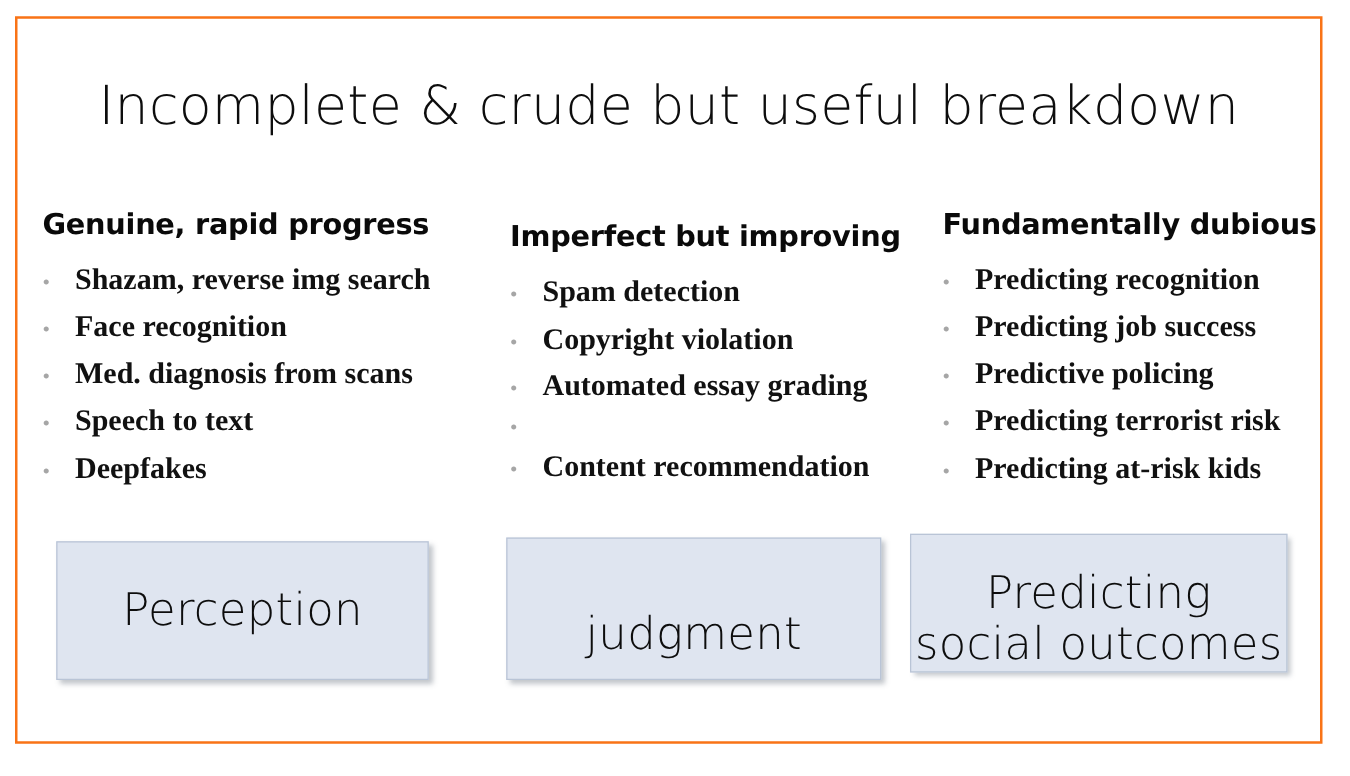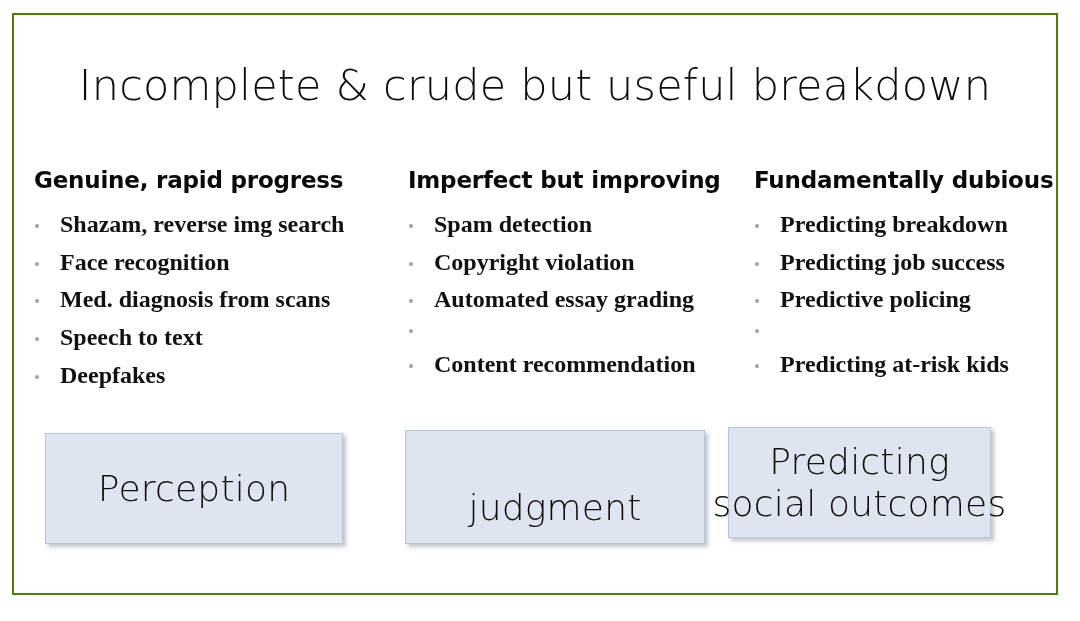--- a/index.html
+++ b/index.html
@@ -14,21 +14,21 @@
     font-family: "Liberation Sans", sans-serif;
     overflow: hidden;
   }
 
   #slide-frame {
     position: absolute;
     left: 12px;
     top: 13px;
     width: 1046px;
     height: 582px;
-    border: 2px solid #4d7c0f;
+    border: 2px solid #f97316;
     box-sizing: border-box;
     background: #ffffff;
   }
 
   #slide-title {
     position: absolute;
     left: 0;
     top: 47px;
     width: 100%;
     text-align: center;
@@ -46,21 +46,21 @@
     left: 10px;
     top: 152px;
     width: 1026px;
     display: flex;
     align-items: flex-start;
   }
   .column {
     box-sizing: border-box;
   }
   .column.col-0 { width: 372px; padding-left: 10px; }
-  .column.col-1 { width: 343px; padding-left: 12px; }
+  .column.col-1 { width: 343px; padding-left: 12px; margin-top: 10px; }
   .column.col-2 { width: 311px; padding-left: 15px; }
 
   .col-header {
     font-family: "DejaVu Sans", "Liberation Sans", sans-serif;
     font-size: 23px;
     font-weight: bold;
     color: #0a0a0a;
     letter-spacing: -0.2px;
     line-height: 1.2;
     margin-bottom: 11px;
@@ -122,22 +122,23 @@
   }
   #callout-0 {
     left: 45px; top: 433px; width: 298px; height: 111px;
     font-size: 36px;
   }
   #callout-1 {
     left: 405px; top: 430px; width: 300px; height: 114px;
     font-size: 36px;
   }
   #callout-2 {
-    left: 728px; top: 427px; width: 263px; height: 111px;
+    left: 728px; top: 427px; width: 302px; height: 111px;
     font-size: 36px;
+    align-items: flex-end;
   }
   #callout-2 .callout-label {
     white-space: nowrap;
   }
 </style>
 </head>
 <body>
 
 <div id="slide-frame">
 
@@ -194,32 +195,33 @@
           <span class="bullet-text">Content recommendation</span>
         </li>
       </ul>
     </div>
 
     <div class="column col-2">
       <div class="col-header">Fundamentally dubious</div>
       <ul class="bullet-list">
         <li class="bullet-item">
           <span class="bullet-marker">•</span>
-          <span class="bullet-text">Predicting breakdown</span>
+          <span class="bullet-text">Predicting recognition</span>
         </li>
         <li class="bullet-item">
           <span class="bullet-marker">•</span>
           <span class="bullet-text">Predicting job success</span>
         </li>
         <li class="bullet-item">
           <span class="bullet-marker">•</span>
           <span class="bullet-text">Predictive policing</span>
         </li>
         <li class="bullet-item">
           <span class="bullet-marker">•</span>
+          <span class="bullet-text">Predicting terrorist risk</span>
         </li>
         <li class="bullet-item">
           <span class="bullet-marker">•</span>
           <span class="bullet-text">Predicting at-risk kids</span>
         </li>
       </ul>
     </div>
 
   </div>
 </div>

